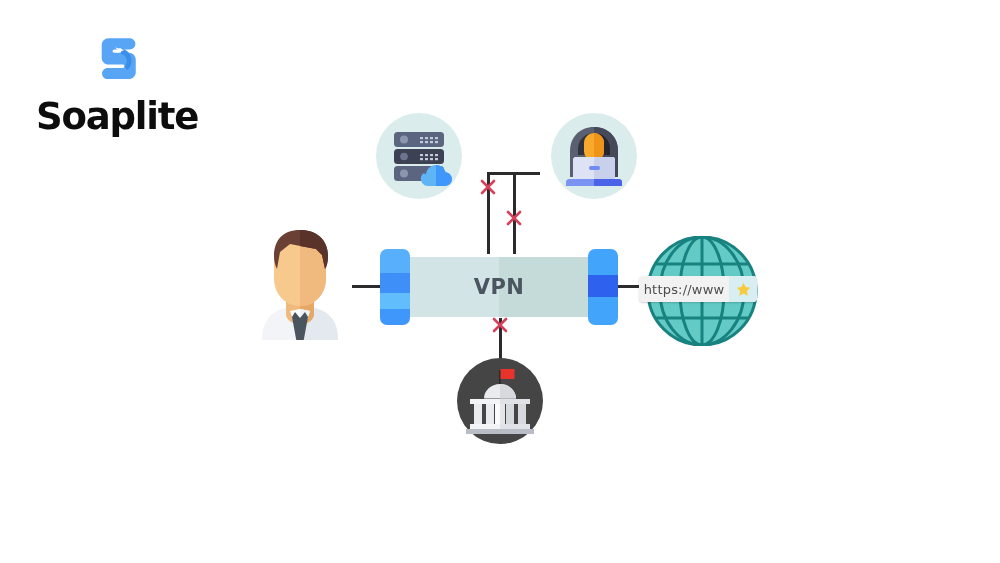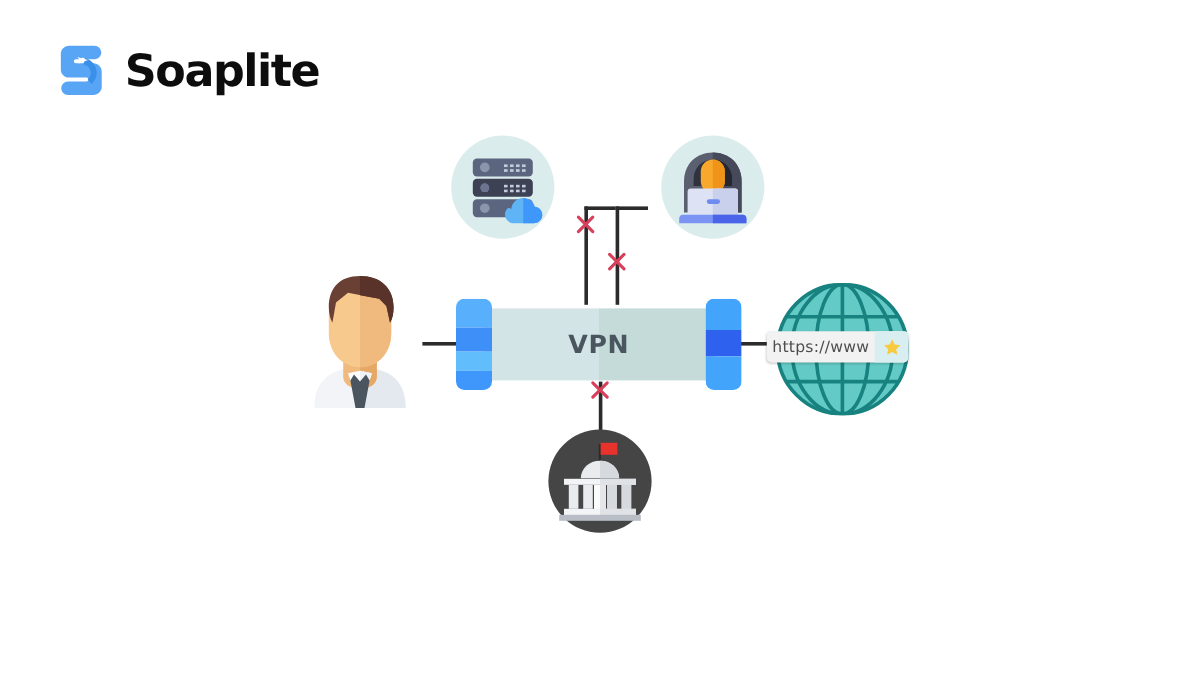--- a/index.html
+++ b/index.html
@@ -24,20 +24,21 @@
   }
 
   
   .logo {
     position: absolute;
     left: 38px;
     top: 30px;
     display: flex;
     align-items: center;
     gap: 10px;
+    flex-direction: column;
   }
   .logo-mark {
     width: 58px;
     height: 58px;
     display: block;
   }
   .logo-text {
     font-family: "DejaVu Sans", sans-serif;
     font-size: 37px;
     font-weight: 700;

